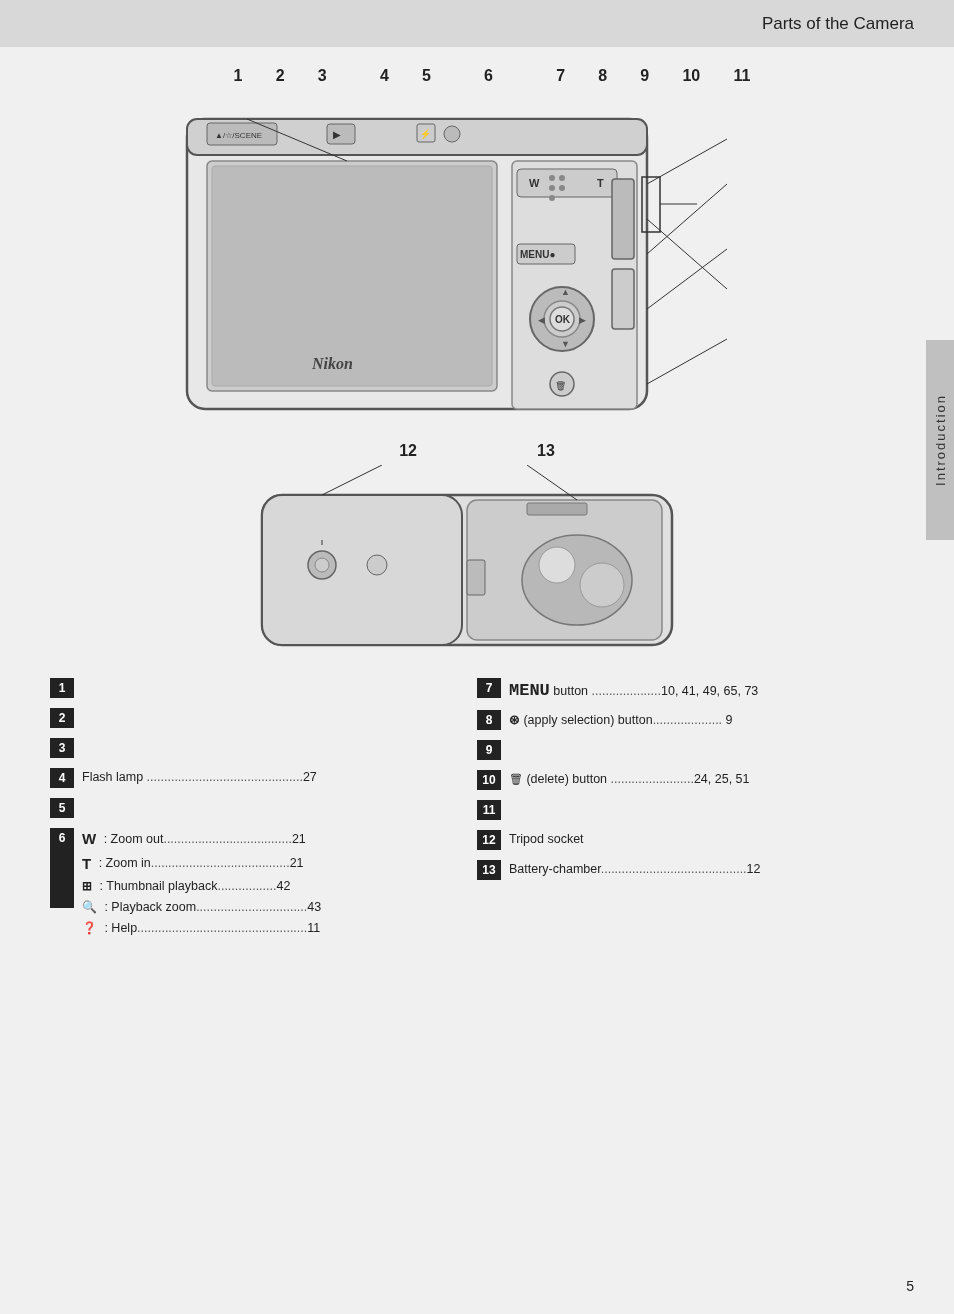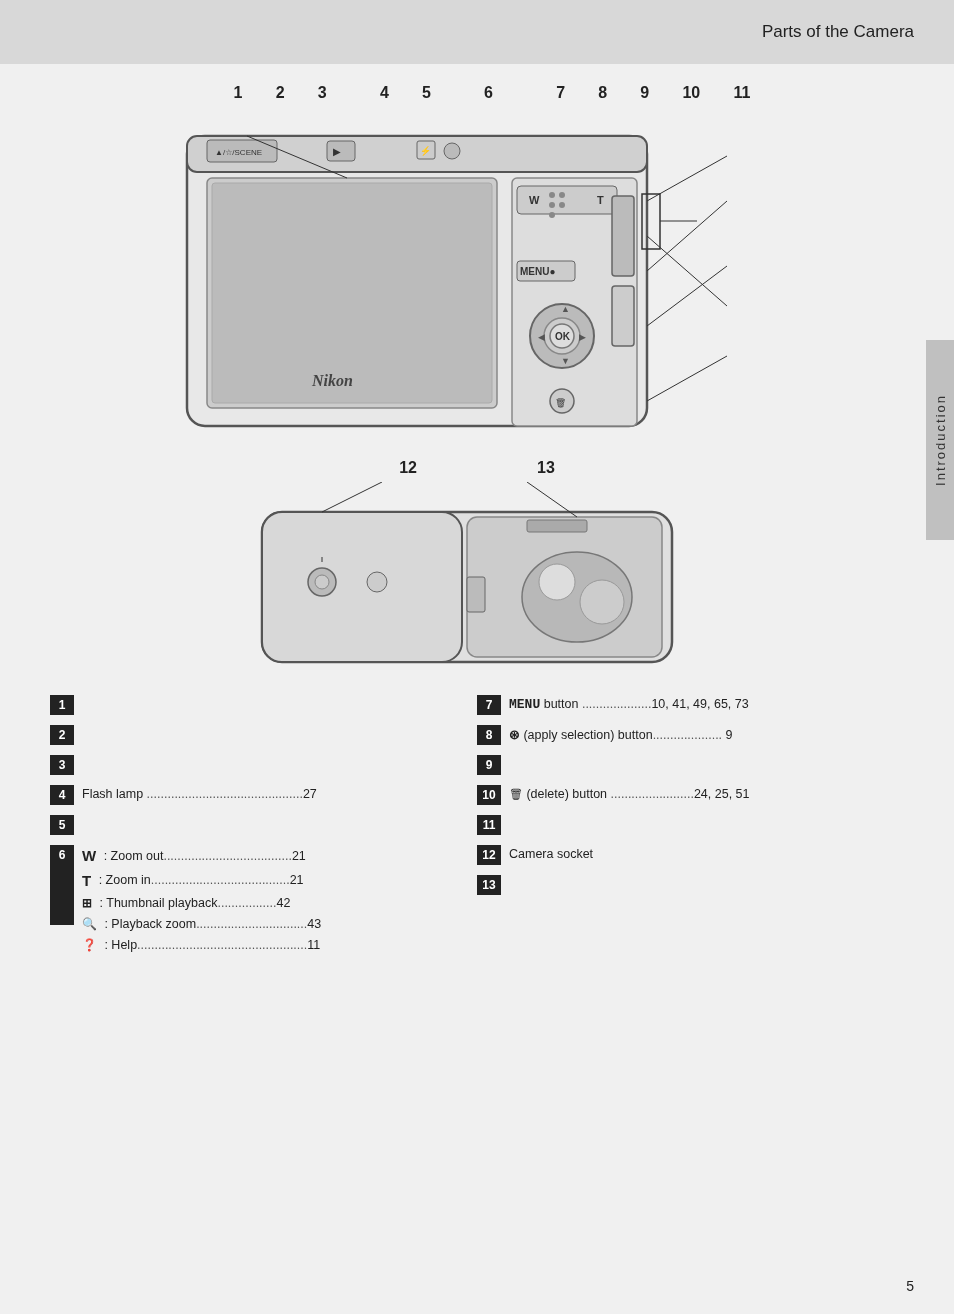--- a/index.html
+++ b/index.html
@@ -9,21 +9,21 @@
       background: #f0f0f0;
       font-family: Arial, Helvetica, sans-serif;
       font-size: 13px;
       color: #222;
       position: relative;
     }
 
     
     .header-bar {
       background: #d8d8d8;
-      height: 64px;
+      height: 47px;
       display: flex;
       align-items: center;
       justify-content: flex-end;
       padding-right: 40px;
     }
     .header-title {
       font-size: 17px;
       font-weight: normal;
       color: #222;
     }
@@ -128,21 +128,21 @@
       color: #222;
       line-height: 1.5;
       flex: 1;
     }
     .part-description .dots {
       color: #555;
     }
     .part-description .bold-label {
       font-weight: bold;
       font-family: 'Courier New', monospace;
-      font-size: 13px;
+      font-size: 17px;
     }
     .part-sub-item {
       display: flex;
       align-items: center;
       margin-bottom: 2px;
       font-size: 12.5px;
     }
     .part-sub-label {
       font-weight: bold;
       font-size: 14px;
@@ -366,24 +366,27 @@
         </div>
       </div>
 
       <div class="part-item">
         <div class="part-number-box">11</div>
       </div>
 
       <div class="part-item">
         <div class="part-number-box">12</div>
         <div class="part-description">
-          Camera socket
+          Tripod socket
         </div>
       </div>
 
       <div class="part-item">
         <div class="part-number-box">13</div>
+        <div class="part-description">
+          Battery-chamber<span class="dots">..........................................</span>12
+        </div>
       </div>
 
     </div>
   </div>
 
 </div>
 
 </body></html>

